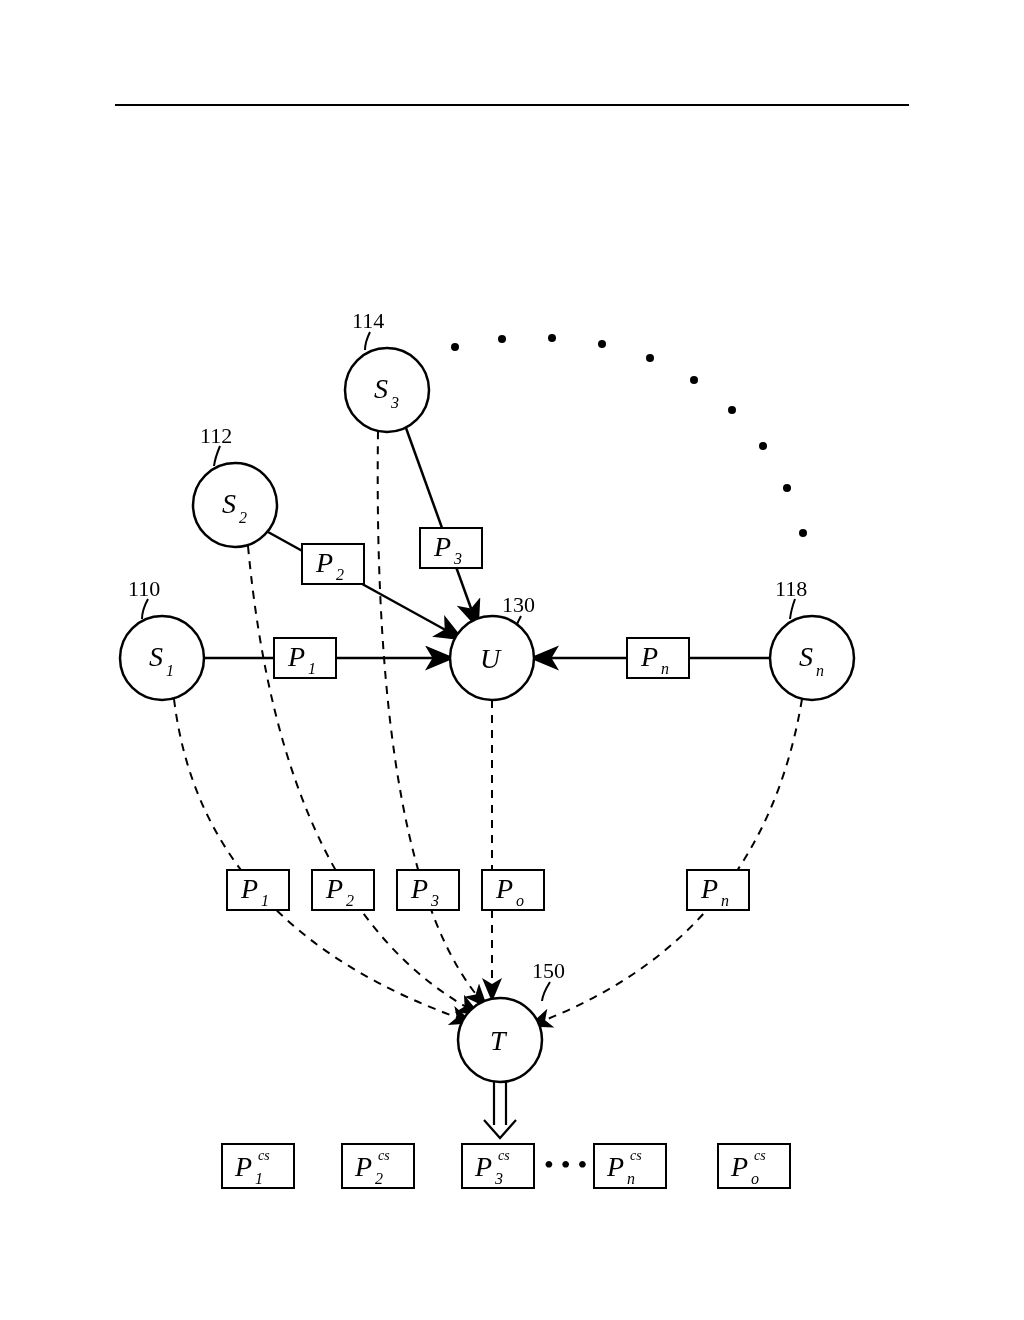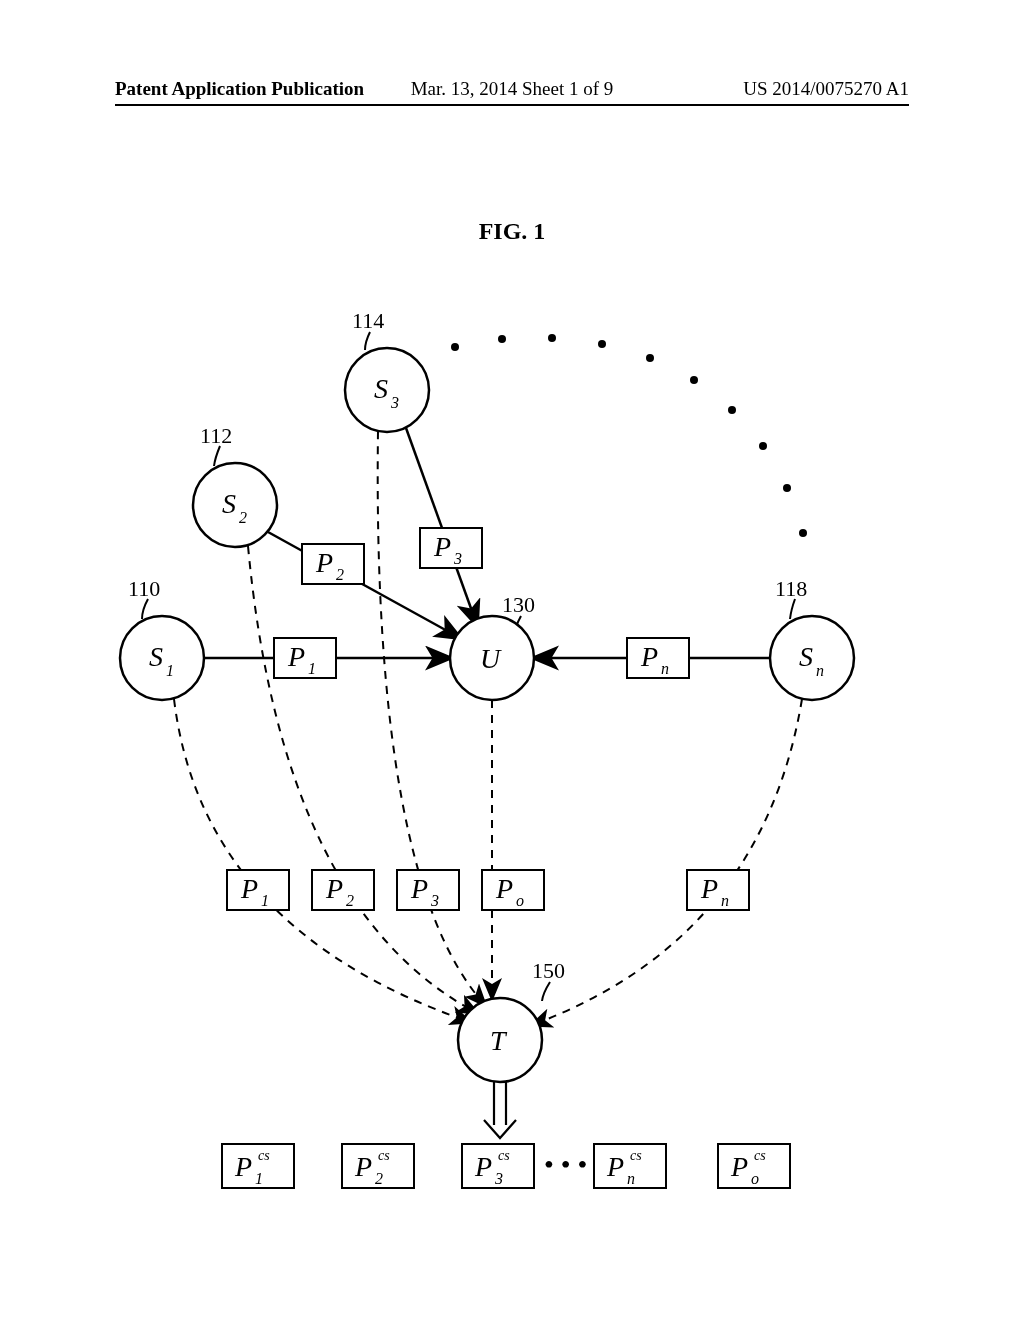--- a/index.html
+++ b/index.html
@@ -15,28 +15,22 @@
   .node-lbl{font-style:italic;font-size:28px}
   .node-sub{font-style:italic;font-size:16px}
   .sup{font-style:italic;font-size:14px}
   .ref{font-size:22px}
 </style>
 </head>
 <body>
 
 <div class="page">
 
-  <div class="hdr">
-    <span class="left">Patent Application Publication</span>
-    <span class="center">Mar. 13, 2014  Sheet 1 of 9</span>
-    <span class="right">US 2014/0075270 A1</span>
-  </div>
   <div class="rule"></div>
 
-  <div class="figtitle">FIG. 1</div>
 
   <svg width="860" height="900">
     <defs>
       <marker id="arr" markerWidth="12" markerHeight="12" refX="10" refY="5" orient="auto">
         <path d="M0,0 L12,5 L0,10 L3,5 Z" fill="#000"></path>
       </marker>
       <marker id="arrD" markerWidth="12" markerHeight="12" refX="10" refY="5" orient="auto">
         <path d="M0,0 L12,5 L0,10 L3,5 Z" fill="#000"></path>
       </marker>
     </defs>

